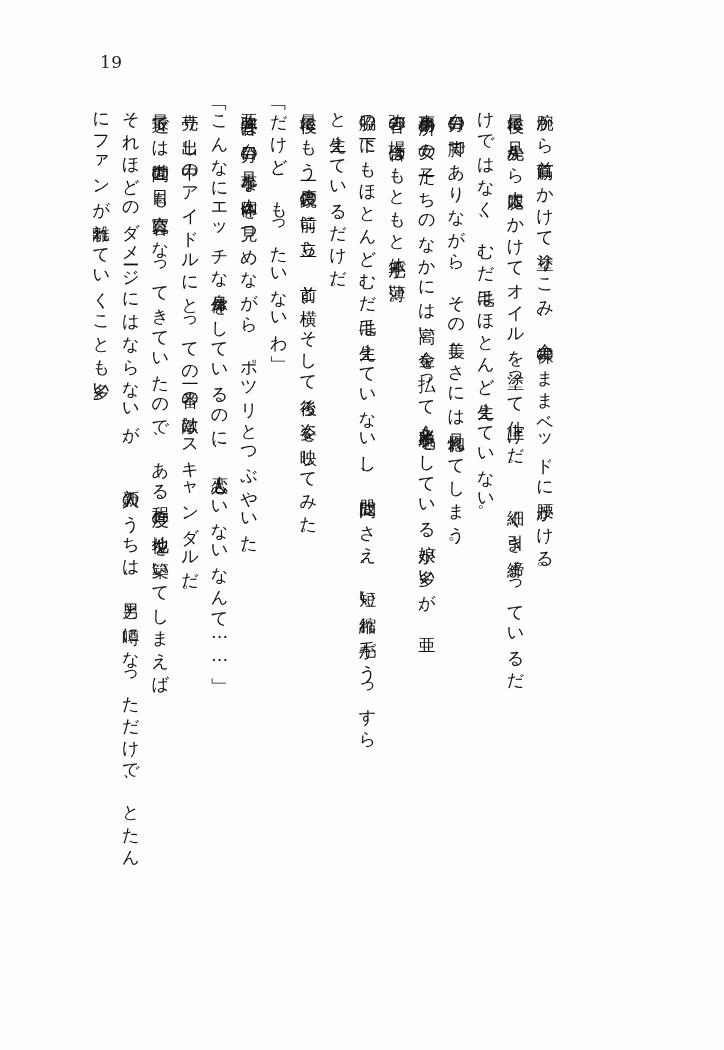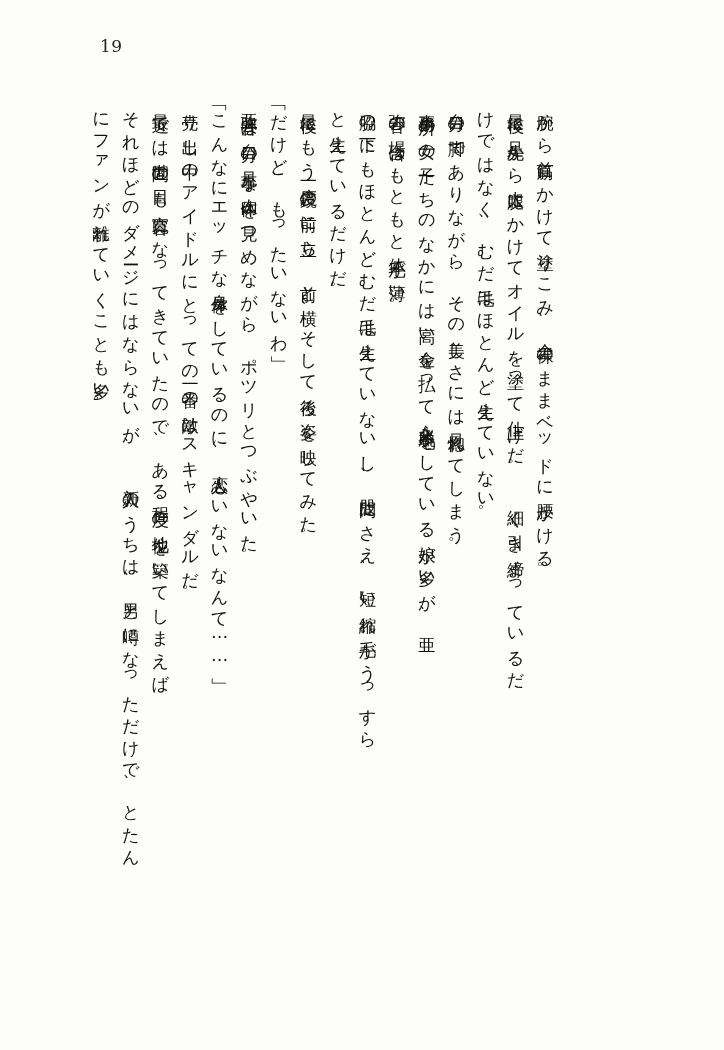--- a/index.html
+++ b/index.html
@@ -17,21 +17,21 @@
   #page {
     position: relative;
     width: 724px;
     height: 1050px;
     background: #fdfdfb;
   }
   
   #page-number {
     position: absolute;
     left: 100px;
-    top: 36px;
+    top: 52px;
     font-size: 17px;
     letter-spacing: 0.5px;
     color: #222;
     font-family: "DejaVu Serif", "Liberation Serif", serif;
   }
   
   #body-text {
     position: absolute;
     right: 72px;
     top: 100px;

